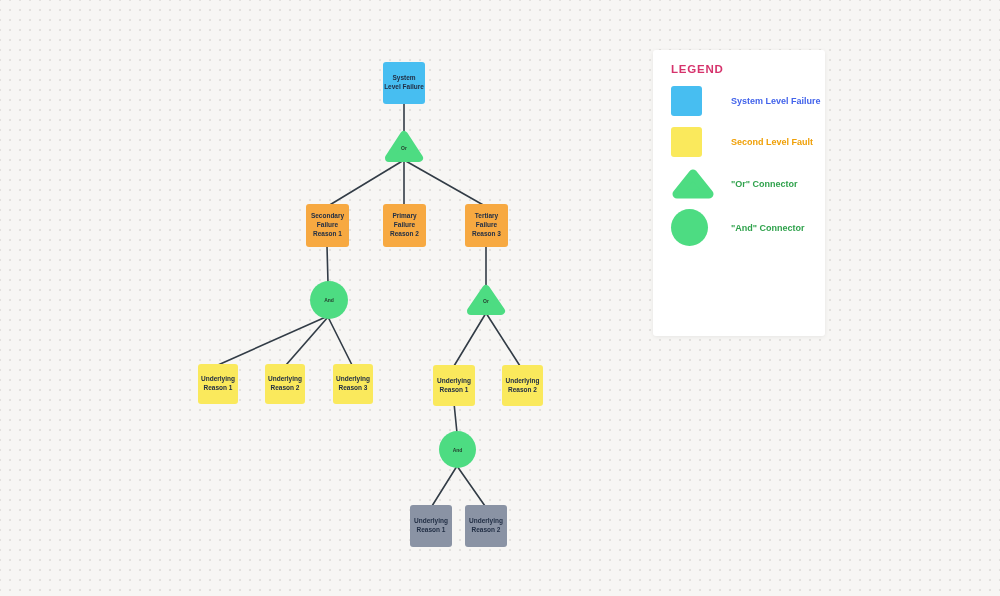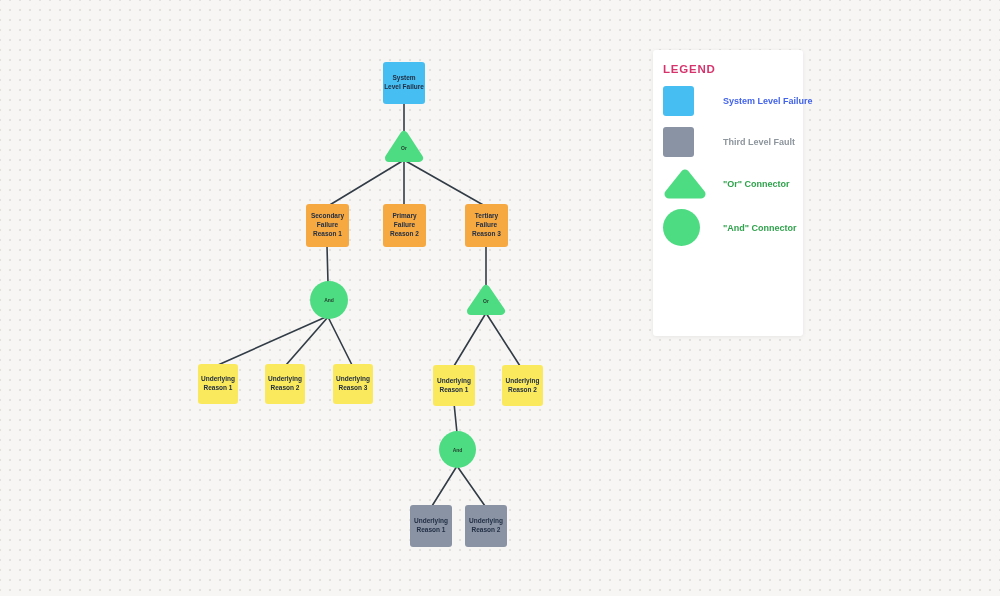--- a/index.html
+++ b/index.html
@@ -63,27 +63,27 @@
     position: absolute;
     left: 0; right: 0;
     top: 55%;
     transform: translateY(-50%);
   }
   
   .legend {
     position: absolute;
     left: 653px;
     top: 50px;
-    width: 150px;
+    width: 172px;
     height: 286px;
     background: #ffffff;
     border-radius: 3px;
     box-shadow: 0 1px 4px rgba(0,0,0,0.07);
     box-sizing: border-box;
-    padding: 13px 12px 0 10px;
+    padding: 13px 12px 0 18px;
   }
   .legend-title {
     color: #d6336c;
     font-size: 11.5px;
     font-weight: 700;
     letter-spacing: 0.8px;
     margin-bottom: 11px;
   }
   .legend-row {
     display: flex;
@@ -222,27 +222,27 @@
     <div class="legend-title">LEGEND</div>
 
     <div class="legend-row">
       <div class="legend-swatch-cell">
         <div class="legend-square blue"></div>
       </div>
       <div class="legend-label c-blue">System Level Failure</div>
     </div>
 
 
-
     <div class="legend-row">
       <div class="legend-swatch-cell">
-        <div class="legend-square gray"></div>
-      </div>
-      <div class="legend-label c-gray">Third Level Fault</div>
-    </div>
+        <div class="legend-square yellow"></div>
+      </div>
+      <div class="legend-label c-amber">Second Level Fault</div>
+    </div>
+
 
     <div class="legend-row row-tri">
       <div class="legend-swatch-cell">
         <svg width="44" height="32" viewBox="0 0 44 32">
           <path d="M22 6 L38 26 L6 26 Z" fill="#4ddc82" stroke="#4ddc82" stroke-width="9" stroke-linejoin="round"></path>
         </svg>
       </div>
       <div class="legend-label c-green">"Or" Connector</div>
     </div>
 

